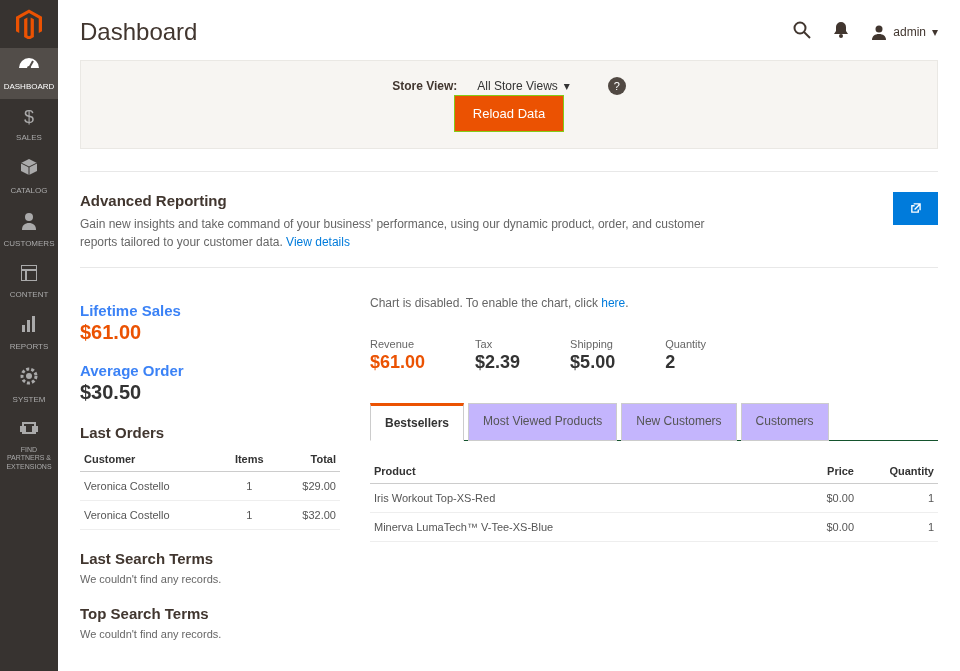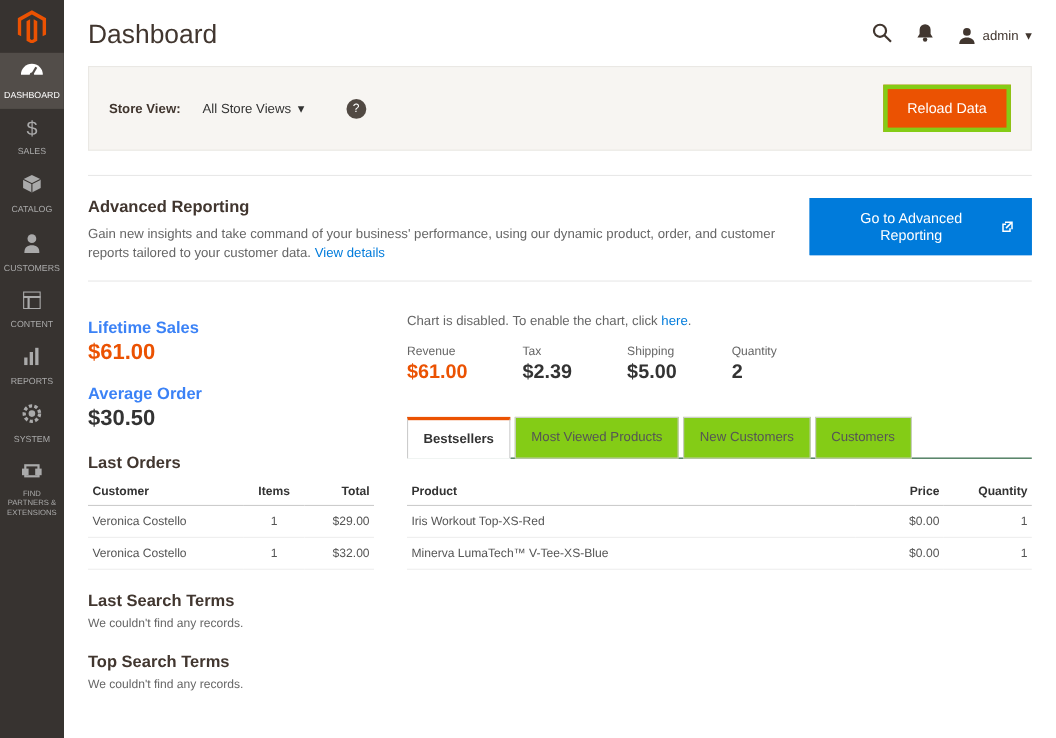--- a/index.html
+++ b/index.html
@@ -13,26 +13,26 @@
   .side-item.active .ic { color:#fff; }
   .side-item .small { font-size:7px; }
 
   .main { margin-left:58px; padding: 0 22px; }
   .header { display:flex; align-items:center; justify-content:space-between; padding: 18px 0 14px; }
   .header h1 { font-size: 24px; font-weight:400; color:#41362f; }
   .header-right { display:flex; align-items:center; gap:22px; }
   .admin-acc { display:flex; align-items:center; gap:6px; font-size:12px; color:#41362f; cursor:pointer; }
   .ic-btn { cursor:pointer; color:#41362f; font-size:16px; }
 
-  .store-bar { background:#f7f5f2; border:1px solid #eae8e4; padding: 16px 18px; display:flex; align-items:center; justify-content:space-between; }
+  .store-bar { background:#f7f5f2; border:1px solid #eae8e4; padding: 16px 18px; display:flex; align-items:center; justify-content:space-between;flex-direction:column; }
   .store-left { display:flex; align-items:center; gap:20px; font-size:12px; }
   .store-left .lbl { font-weight:600; color:#41362f; }
   .store-select { display:flex; align-items:center; gap:6px; color:#333; cursor:pointer; }
   .help-circle { width:18px; height:18px; border-radius:50%; background:#514943; color:#fff; display:inline-flex; align-items:center; justify-content:center; font-size:11px; cursor:pointer; margin-left:18px; }
-  .btn-primary { background:#eb5202; color:#fff; border:4px solid #84cc16; padding:10px 18px; font-size:13px; cursor:pointer; }
+  .btn-primary { background:#eb5202; color:#fff; border:1px solid #84cc16; padding:10px 18px; font-size:13px; cursor:pointer; }
   .btn-blue { background:#007bdb; color:#fff; border:1px solid #007bdb; padding:10px 16px; font-size:13px; cursor:pointer; display:inline-flex; align-items:center; gap:6px; }
 
   .divider { border-top:1px solid #e8e8e8; margin-top:22px; }
 
   .adv-row { display:flex; justify-content:space-between; align-items:flex-start; margin-top:20px; gap:20px; }
   .adv-left h2 { font-size:15px; font-weight:600; color:#41362f; margin-bottom:6px; }
   .adv-left p { font-size:12px; line-height:1.5; color:#666; max-width:640px; }
   .link { color:#007bdb; cursor:pointer; }
 
   .dash-grid { display:flex; gap:30px; margin-top:28px; }
@@ -44,28 +44,28 @@
   .metric-val.black { color:#333; }
   .section-title { font-size:15px; font-weight:600; color:#41362f; margin-top:20px; margin-bottom:6px; }
   .muted-sm { font-size:11px; color:#666; }
 
   table.tbl { width:100%; border-collapse:collapse; font-size:11px; }
   table.tbl th { text-align:left; font-weight:600; color:#333; padding:6px 4px; border-bottom:1px solid #ccc; }
   table.tbl th.r, table.tbl td.r { text-align:right; }
   table.tbl th.c, table.tbl td.c { text-align:center; }
   table.tbl td { padding:8px 4px; border-bottom:1px solid #eee; color:#555; }
 
-  .chart-msg { font-size:12px; color:#666; margin-bottom:16px; }
+  .chart-msg { font-size:12px; color:#666; margin-bottom:28px; }
   .stat-row { display:flex; gap:50px; margin-bottom:30px; }
   .stat-lbl { font-size:11px; color:#666; margin-bottom:2px; }
   .stat-val { font-size:18px; font-weight:600; color:#333; }
   .stat-val.accent { color:#eb5202; }
 
   .tabs { display:flex; border-bottom:1px solid #14532d; }
-  .tab { padding:10px 14px; font-size:12px; border:1px solid #ccc; margin-right:4px; margin-bottom:-1px; background:#84cc16; color:#555; cursor:pointer; }
+  .tab { padding:10px 14px; font-size:12px; border:1px solid #ccc; margin-right:4px; margin-bottom:-1px; background:#c4b5fd; color:#555; cursor:pointer; }
   .tab.active { background:#fff; border-top:3px solid #eb5202; border-bottom:1px solid #fff; font-weight:600; color:#333; }
 
   .prod-table { margin-top:18px; }
   .ext-svg { width:11px; height:11px; }
 </style>
 </head>
 <body>
 
 <nav class="sidebar">
   <div class="sidebar-logo">
@@ -170,21 +170,20 @@
   </div>
 
   <div class="divider"></div>
 
   <div class="adv-row">
     <div class="adv-left">
       <h2>Advanced Reporting</h2>
       <p><span>Gain new insights and take command of your business' performance, using our dynamic product, order, and customer reports tailored to your customer data. </span><span class="link">View details</span></p>
     </div>
     <button class="btn-blue">
-      <span>Go to Advanced Reporting</span>
       <svg class="ext-svg" viewBox="0 0 12 12">
           <path d="M4 1h7v7M11 1L5 7" stroke="#fff" stroke-width="1.5" fill="none"></path>
           <path d="M9 7v3H2V3h3" stroke="#fff" stroke-width="1.5" fill="none"></path>
         </svg>
     </button>
   </div>
 
   <div class="divider" style="margin-top:16px"></div>
 
   <div class="dash-grid">

